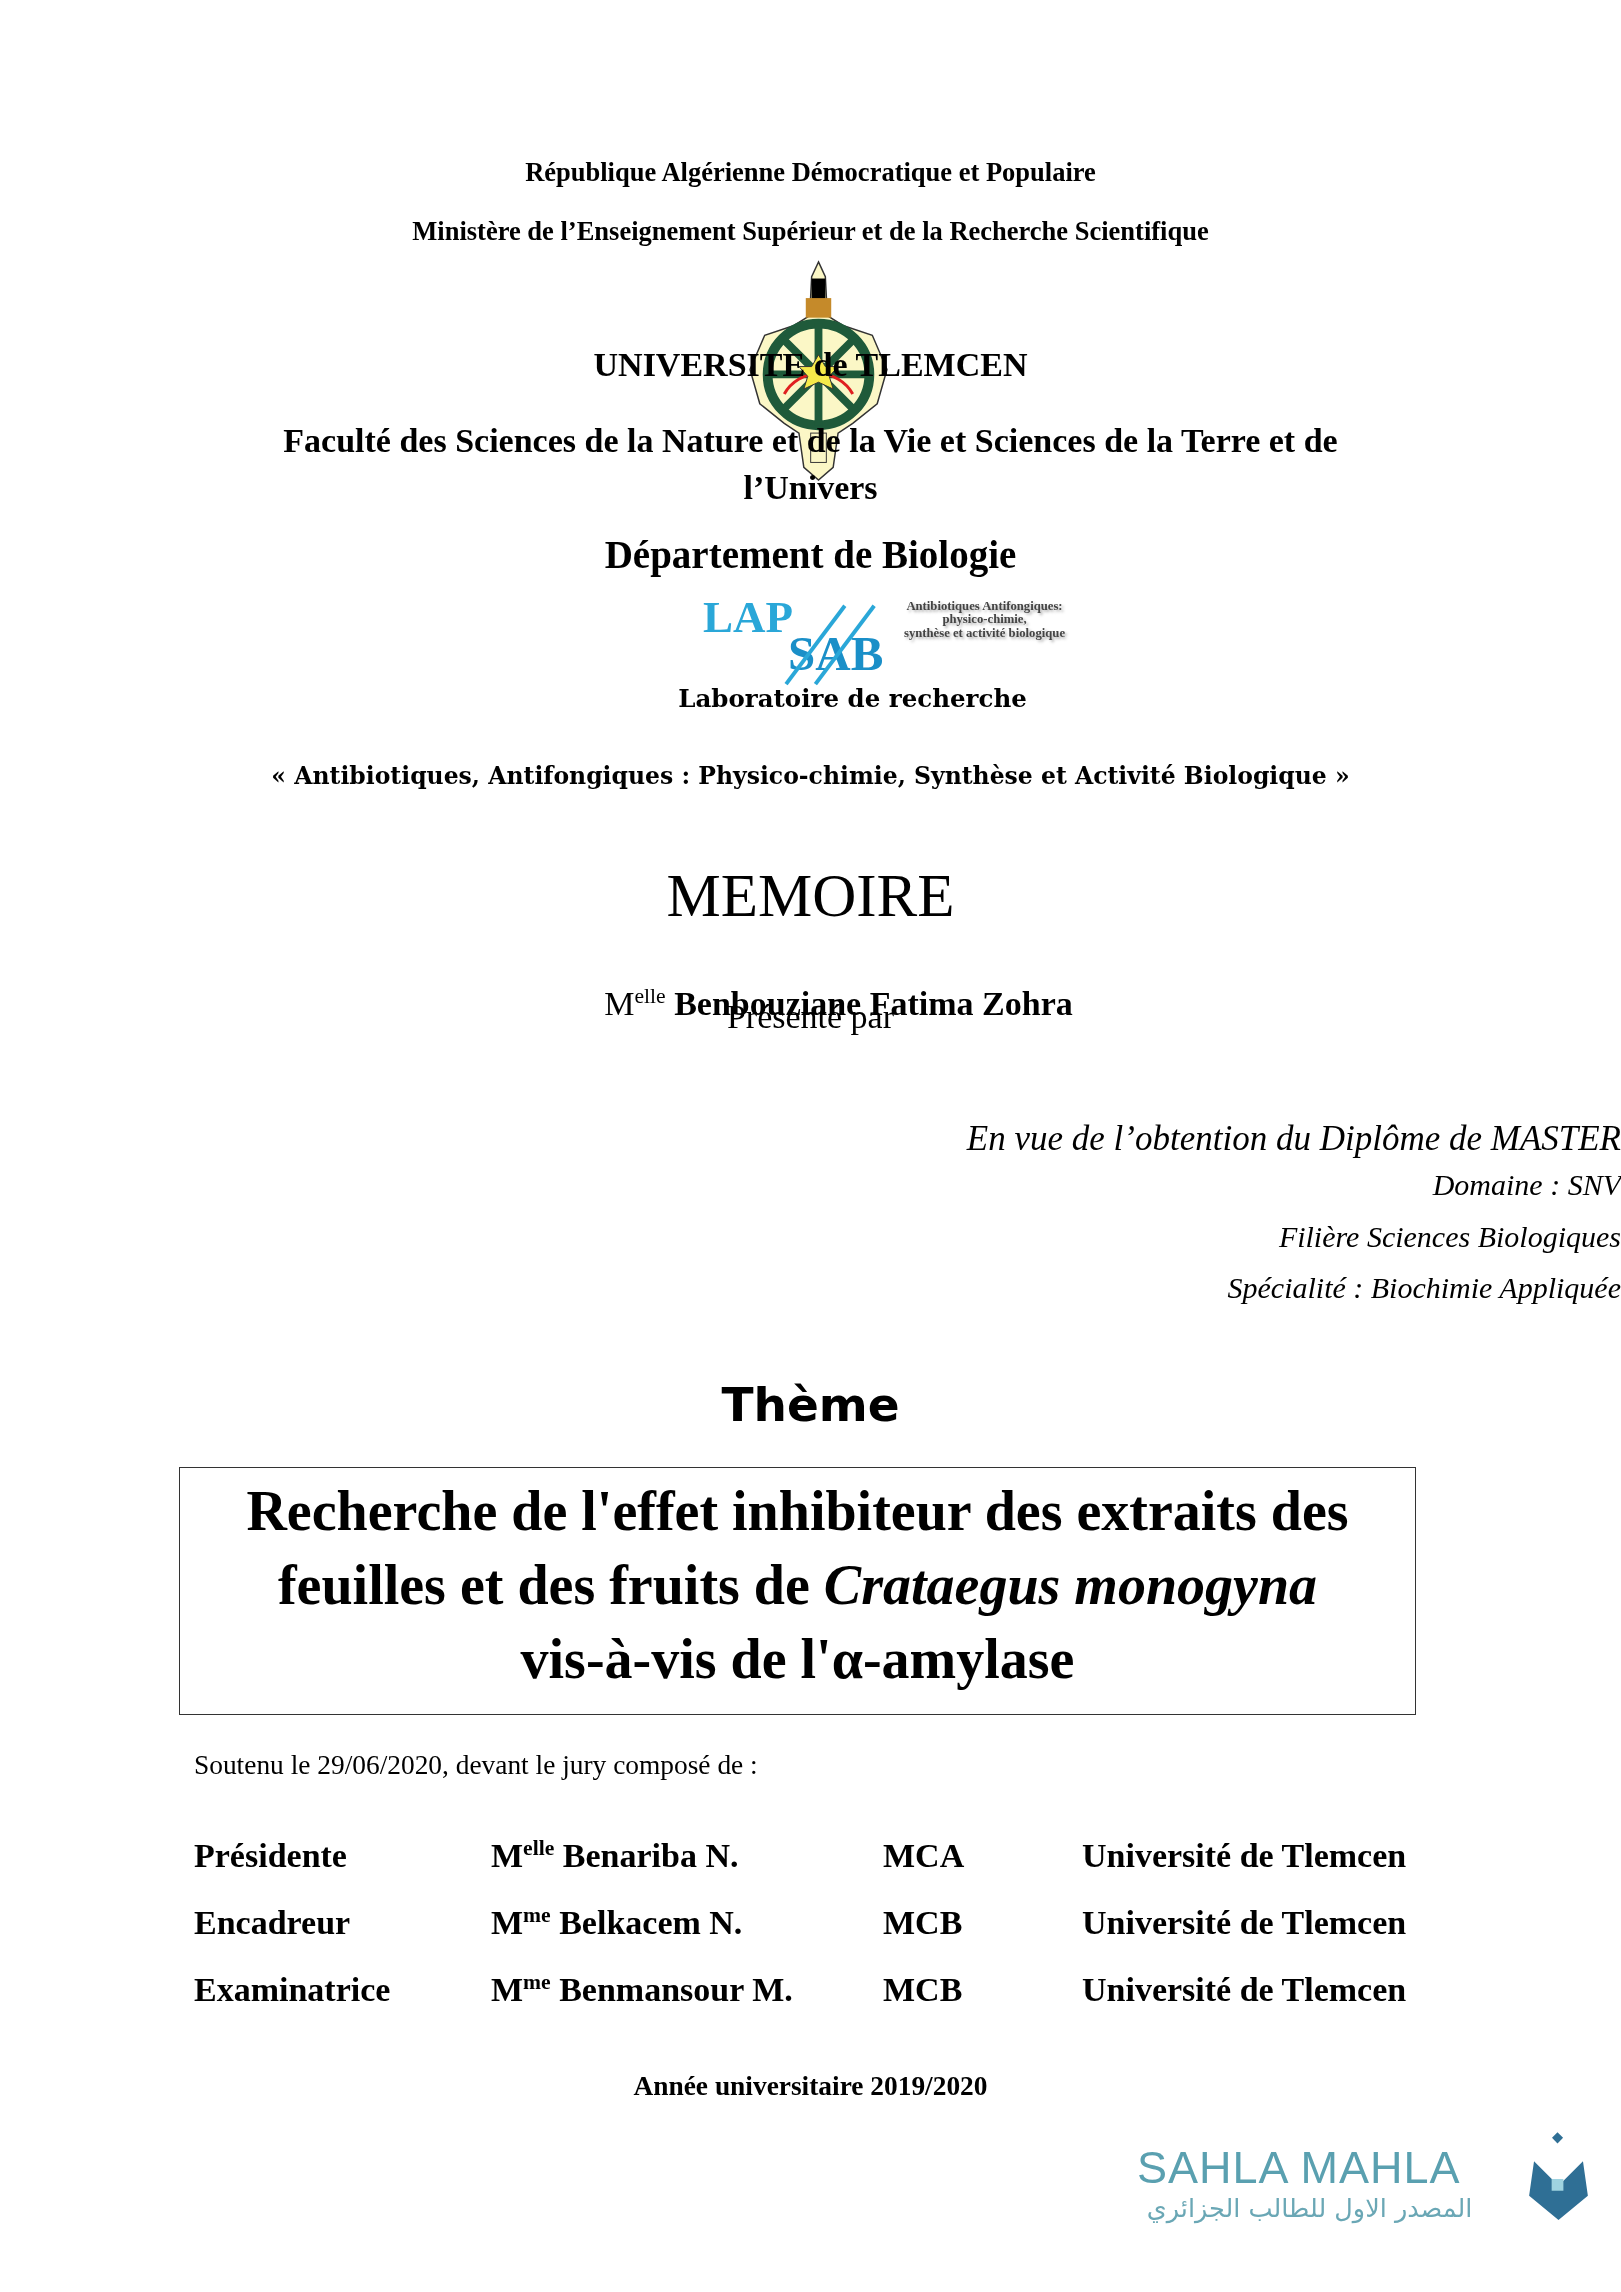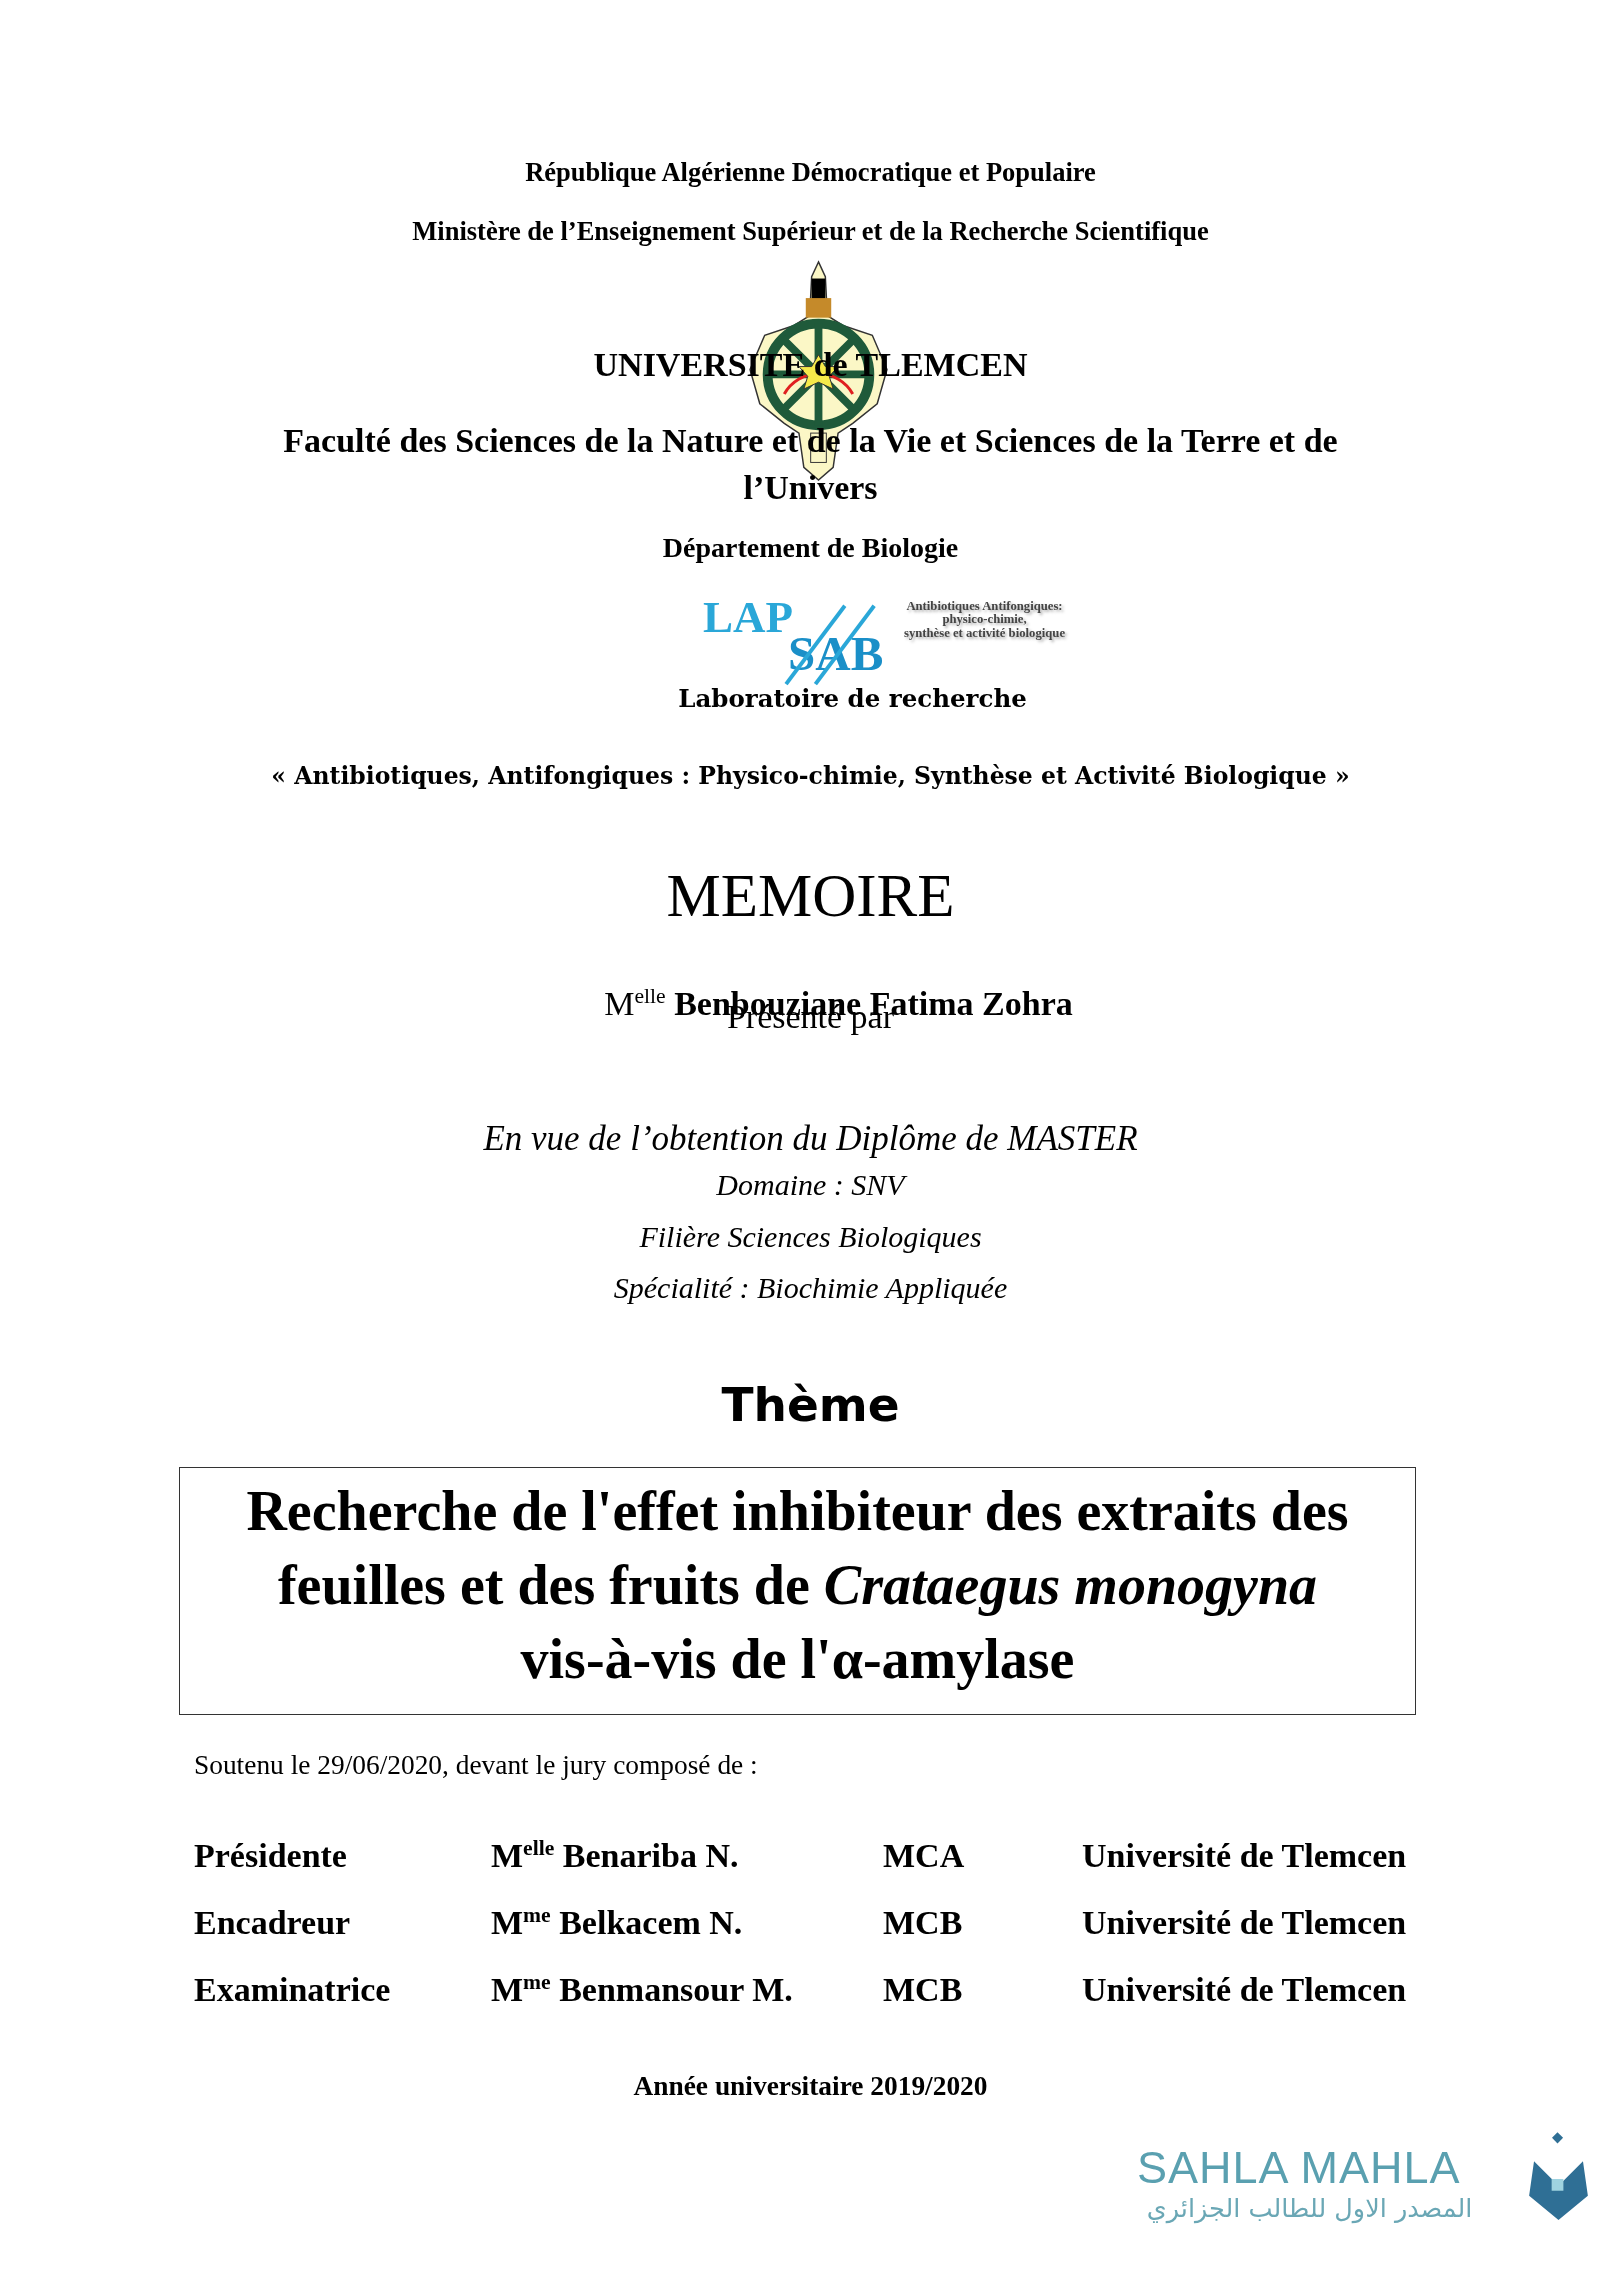--- a/index.html
+++ b/index.html
@@ -1,25 +1,25 @@
 <!DOCTYPE html>
 <html><head>
 <meta charset="utf-8">
 <style>
   html, body { margin:0; padding:0; background:#ffffff; }
   body { width:1621px; height:2293px; position:relative; overflow:hidden; font-family:"Liberation Serif", serif; color:#000; }
   .abs { position:absolute; }
   .center { left:0; width:1621px; text-align:center; }
   .b { font-weight:bold; }
-  .i { font-style:italic; }
+  .i { font-style:italic;text-align:right; }
   .line1 { top:157px; font-size:26.5px; }
   .line2 { top:216px; font-size:26.5px; }
   .univ { top:346px; font-size:34px; }
   .fac { top:417px; font-size:34px; line-height:47px; }
-  .dept { top:532px; font-size:28px;text-align:center; }
+  .dept { top:532px; font-size:39px;text-align:center; }
   .labo { top:684px; font-size:27.4px;padding-left:42px; }
   .lab-name { top:762px; font-size:27.4px; }
   .memoire { top:861px; font-size:61px; }
   .presente { top:998px; font-size:34px; }
   .author { top:984px; font-size:34px;padding-left:28px; }
   .author sup { font-size:21.6px; font-weight:normal; }
   .vue { top:1119px; font-size:35px; }
   .dom { top:1168px; font-size:30px; }
   .fil { top:1220px; font-size:30px; }
   .spec { top:1271px; font-size:30px; }

